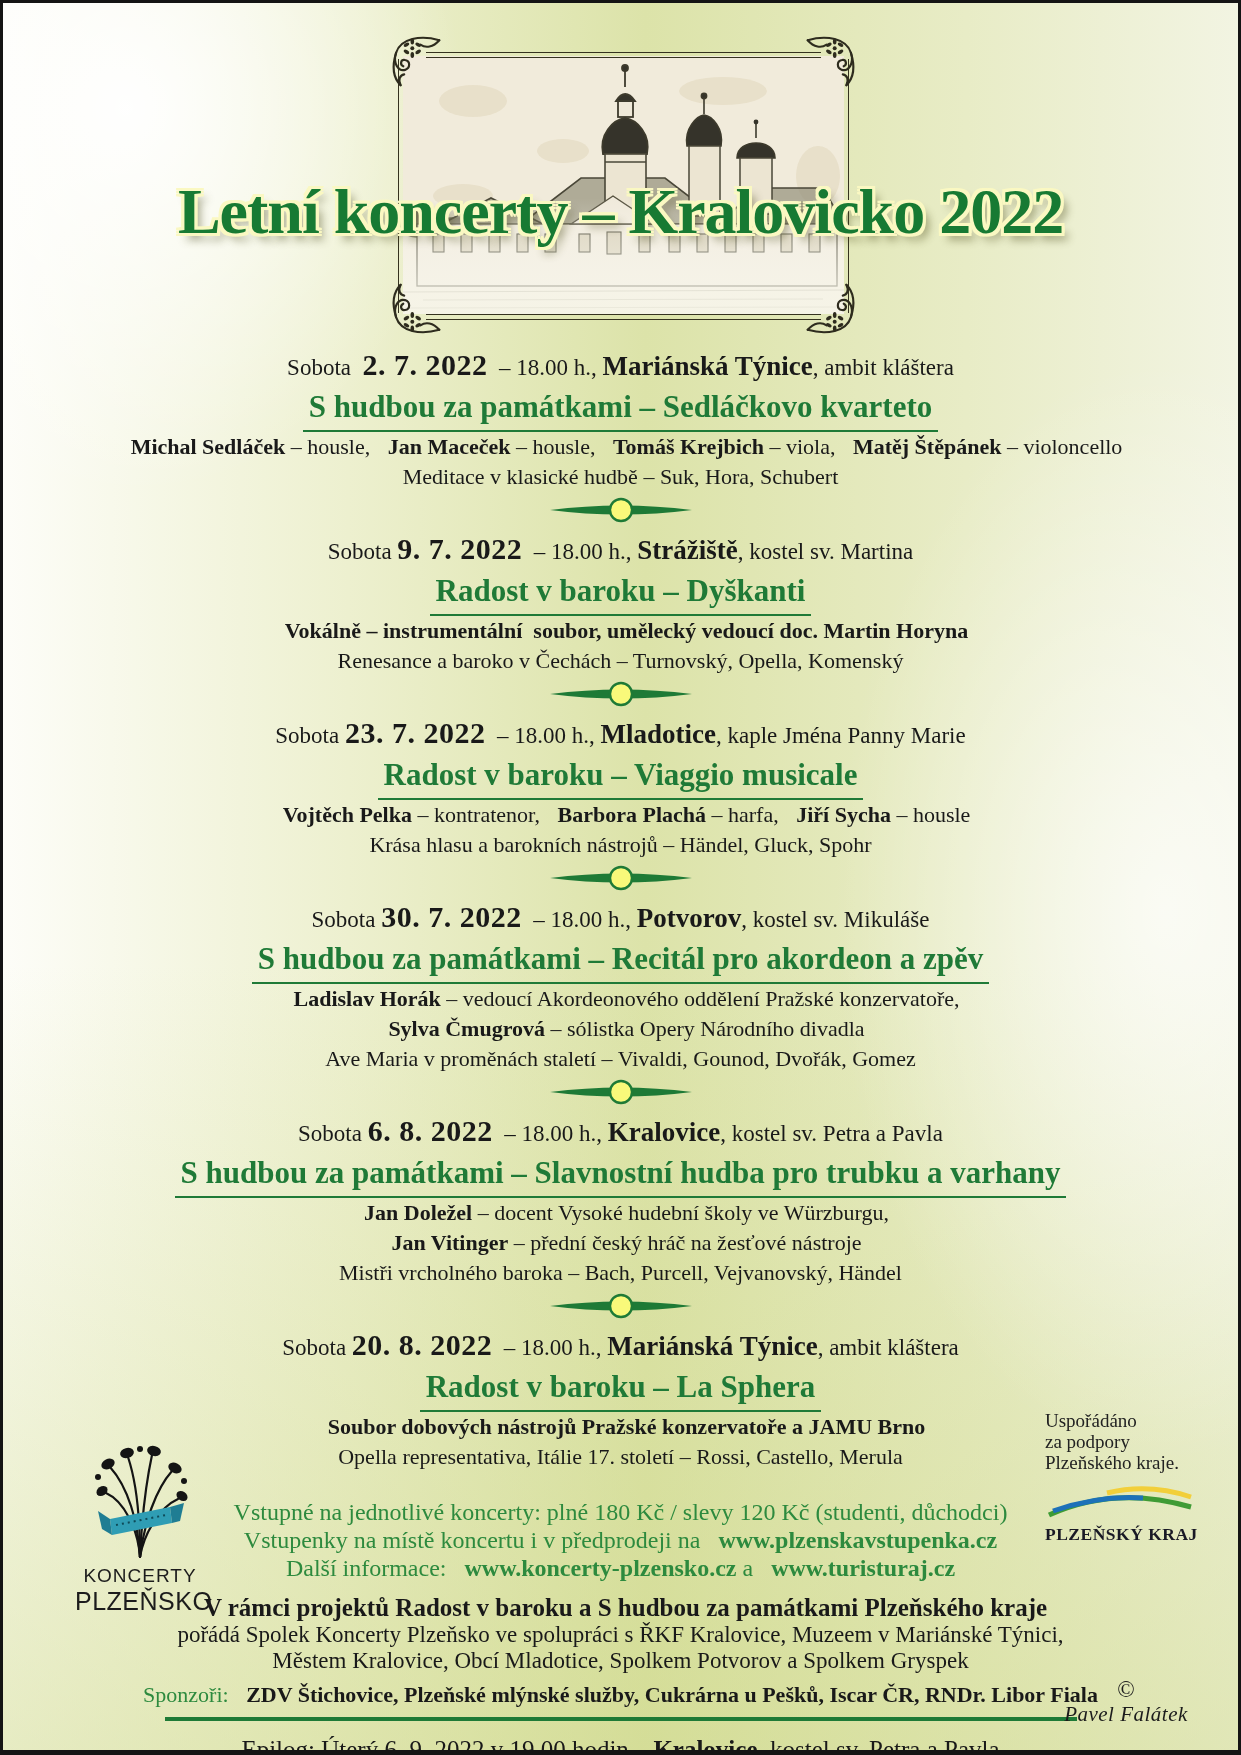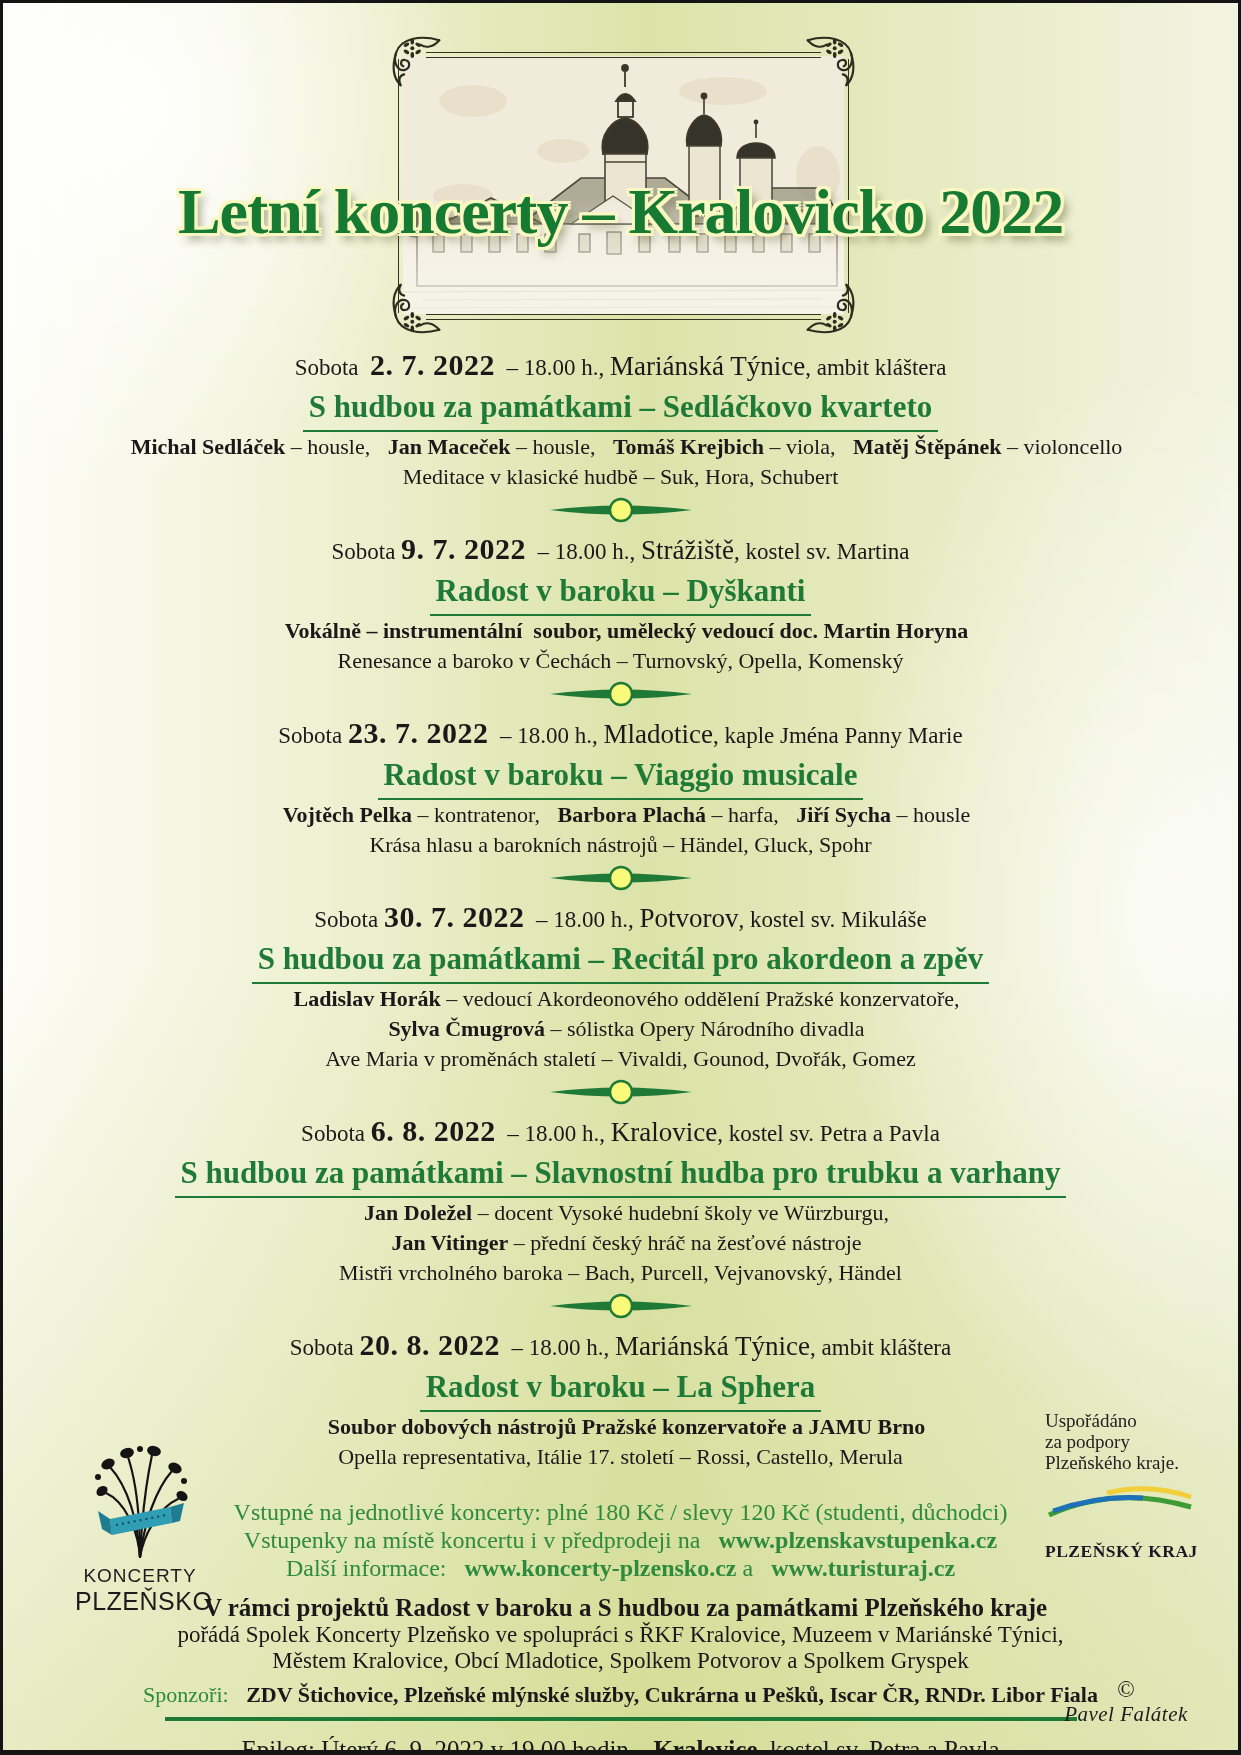--- a/index.html
+++ b/index.html
@@ -43,21 +43,21 @@
       -3px -3px 0 #faf8c2, 3px -3px 0 #faf8c2, -3px 3px 0 #faf8c2, 3px 3px 0 #faf8c2,
       -3px 0 0 #faf8c2, 3px 0 0 #faf8c2, 0 -3px 0 #faf8c2, 0 3px 0 #faf8c2,
       6px 7px 9px rgba(70,70,20,.45);
   }
 
   
   .content{position:absolute;top:344px;left:0;width:100%;text-align:center;}
   .date-line{font-size:23px;line-height:36px;white-space:pre-wrap;}
   .date-line .day,.date-line .time,.date-line .suffix{font-size:23px;}
   .date-line .date{font-size:30px;font-weight:bold;letter-spacing:.5px;}
-  .date-line .venue{font-size:27px;font-weight:normal;}
+  .date-line .venue{font-size:27px;font-weight:bold;}
   .c-title{font-size:31px;line-height:42px;font-weight:bold;color:#1f7a37;}
   .c-title-text{display:inline-block;border-bottom:2px solid #1f7a37;padding:0 6px 2px;}
   .c-line{font-size:22px;line-height:30px;white-space:pre-wrap;}
   .seg-b{font-weight:bold;margin-left:12px;}
   .seg-g{color:#2d8a3e;}
   .divider{width:150px;height:26px;margin:5px auto 4px;}
 
   
   .tickets{margin-top:26px;color:#2d8a3e;font-size:24px;line-height:28px;}
   .tickets .c-line{font-size:24px;line-height:28px;}
@@ -70,21 +70,21 @@
   .epilog .c-line{font-size:25px;line-height:32px;}
 
   .org-logo{position:absolute;left:72px;top:1438px;width:130px;text-align:center;
     font-family:"Liberation Sans", sans-serif;color:#1c1c1c;}
   .org-logo .l1{font-size:19px;letter-spacing:1px;margin-top:2px;}
   .org-logo .l2{font-size:25px;letter-spacing:.5px;}
 
   .support{position:absolute;left:1042px;top:1407px;width:160px;text-align:left;}
   .support .s-line{font-size:19px;line-height:21px;color:#222;}
   .support .kraj-text{font-size:17.5px;font-weight:bold;letter-spacing:.5px;color:#191925;
-    font-family:"Liberation Serif", serif;margin-top:18px;}
+    font-family:"Liberation Serif", serif;margin-top:1px;}
   .kraj-arcs{margin-top:8px;}
 
   .signature{position:absolute;left:1048px;top:1675px;width:150px;text-align:center;color:#1c1c1c;}
   .signature .copy{font-size:23px;line-height:24px;}
   .signature .name{font-size:21px;font-style:italic;letter-spacing:.5px;}
 </style>
 </head>
 <body>
 
 <svg width="0" height="0" style="position:absolute">

